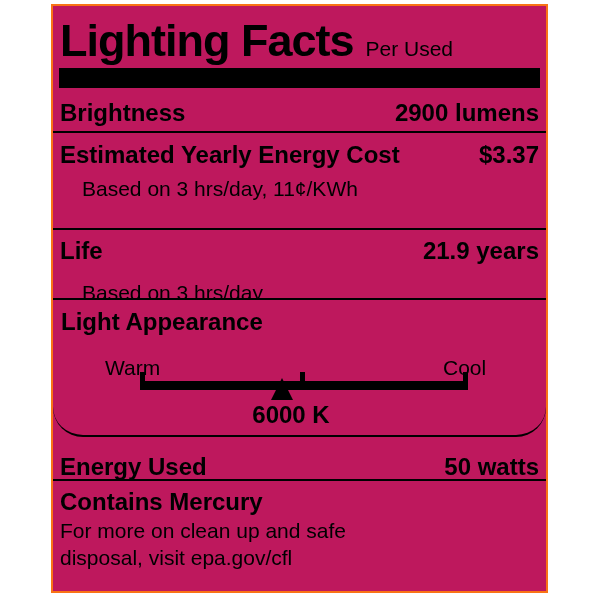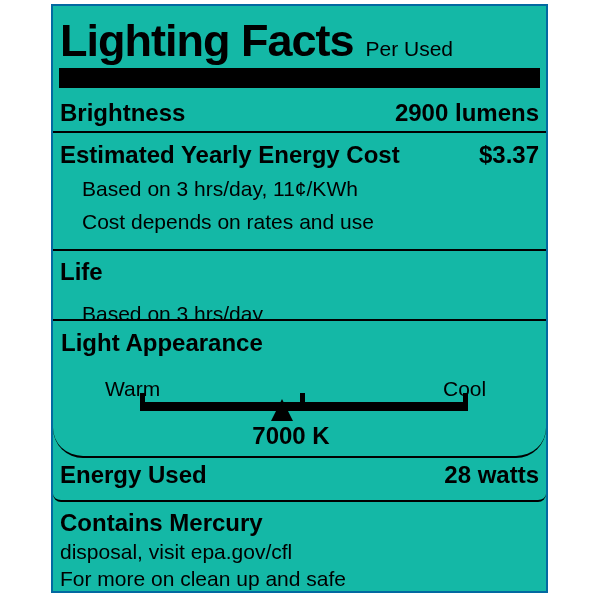--- a/index.html
+++ b/index.html
@@ -10,23 +10,23 @@
     background: #ffffff;
     font-family: "Liberation Sans", sans-serif;
     color: #000000;
   }
   .label-box {
     position: absolute;
     left: 51px;
     top: 4px;
     width: 497px;
     height: 589px;
-    border: 2px solid #0369a1;
+    border: 2px solid #f97316;
     box-sizing: border-box;
-    background: #14b8a6;
+    background: #be185d;
     overflow: hidden;
   }
   
   .header {
     height: 62px;
     padding: 12px 7px 0 7px;
     box-sizing: content-box;
     display: flex;
     align-items: baseline;
   }
@@ -65,21 +65,21 @@
     line-height: 26px;
     white-space: nowrap;
   }
   .note {
     font-size: 21px;
     line-height: 33px;
     padding-left: 22px;
     white-space: nowrap;
   }
   .sec-brightness { height: 45px; padding-top: 12px; text-align: right; }
-  .sec-cost       { height: 118px; padding-top: 9px; }
+  .sec-cost       { height: 97px; padding-top: 9px; }
   .sec-cost .notes { margin-top: 4px; }
   .sec-life       { height: 70px; padding-top: 8px; }
   .sec-life .notes { margin-top: 12px; }
   
   .sec-light {
     height: 137px;
     position: relative;
     padding: 0;
     border-radius: 30px;
   }
@@ -130,21 +130,21 @@
   .la-value {
     position: absolute;
     left: 238px;
     top: 103px;
     transform: translateX(-50%);
     font-size: 24px;
     font-weight: bold;
     line-height: 24px;
     white-space: nowrap;
   }
-  .sec-energy { height: 44px; padding-top: 4px; border-radius: 8px; }
+  .sec-energy { height: 44px; padding-top: 17px; }
   
   .sec-mercury {
     border-bottom: none;
     height: 116px;
     padding: 8px 7px 0 7px;
     box-sizing: border-box;
   }
   .mercury-line {
     font-size: 21px;
     line-height: 27px;
@@ -171,55 +171,55 @@
     </div>
   </div>
 
   <div class="sec sec-cost">
     <div class="row-main">
       <span>Estimated Yearly Energy Cost</span>
       <span>$3.37</span>
     </div>
     <div class="notes">
       <div class="note">Based on 3 hrs/day, 11¢/KWh</div>
-      <div class="note">Cost depends on rates and use</div>
     </div>
   </div>
 
   <div class="sec sec-life">
     <div class="row-main">
       <span>Life</span>
+      <span>21.9 years</span>
     </div>
     <div class="notes">
       <div class="note">Based on 3 hrs/day</div>
     </div>
   </div>
 
   <div class="sec sec-light">
     <div class="la-heading">Light Appearance</div>
     <div class="la-warm">Warm</div>
     <div class="la-cool">Cool</div>
     <div class="la-track"></div>
     <div class="la-tick left"></div>
     <div class="la-tick mid"></div>
     <div class="la-tick right"></div>
     <div class="la-marker"></div>
-    <div class="la-value">7000 K</div>
+    <div class="la-value">6000 K</div>
   </div>
 
   <div class="sec sec-energy">
     <div class="row-main">
       <span>Energy Used</span>
-      <span>28 watts</span>
+      <span>50 watts</span>
     </div>
   </div>
 
   <div class="sec sec-mercury">
     <div class="row-main">
       <span>Contains Mercury</span>
     </div>
     <div class="mercury-lines">
+      <div class="mercury-line">For more on clean up and safe</div>
       <div class="mercury-line">disposal, visit epa.gov/cfl</div>
-      <div class="mercury-line">For more on clean up and safe</div>
     </div>
   </div>
 
 </div>
 
 </body></html>

